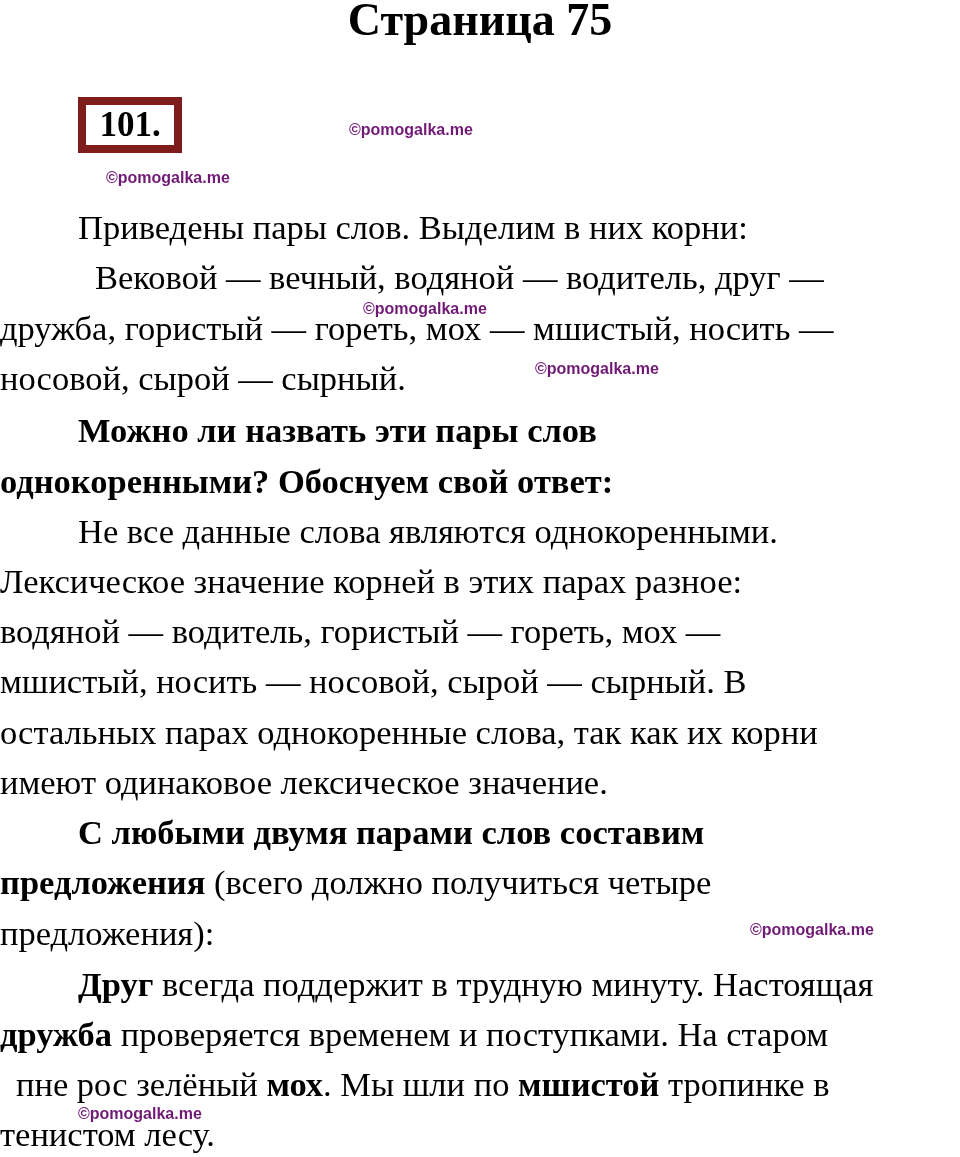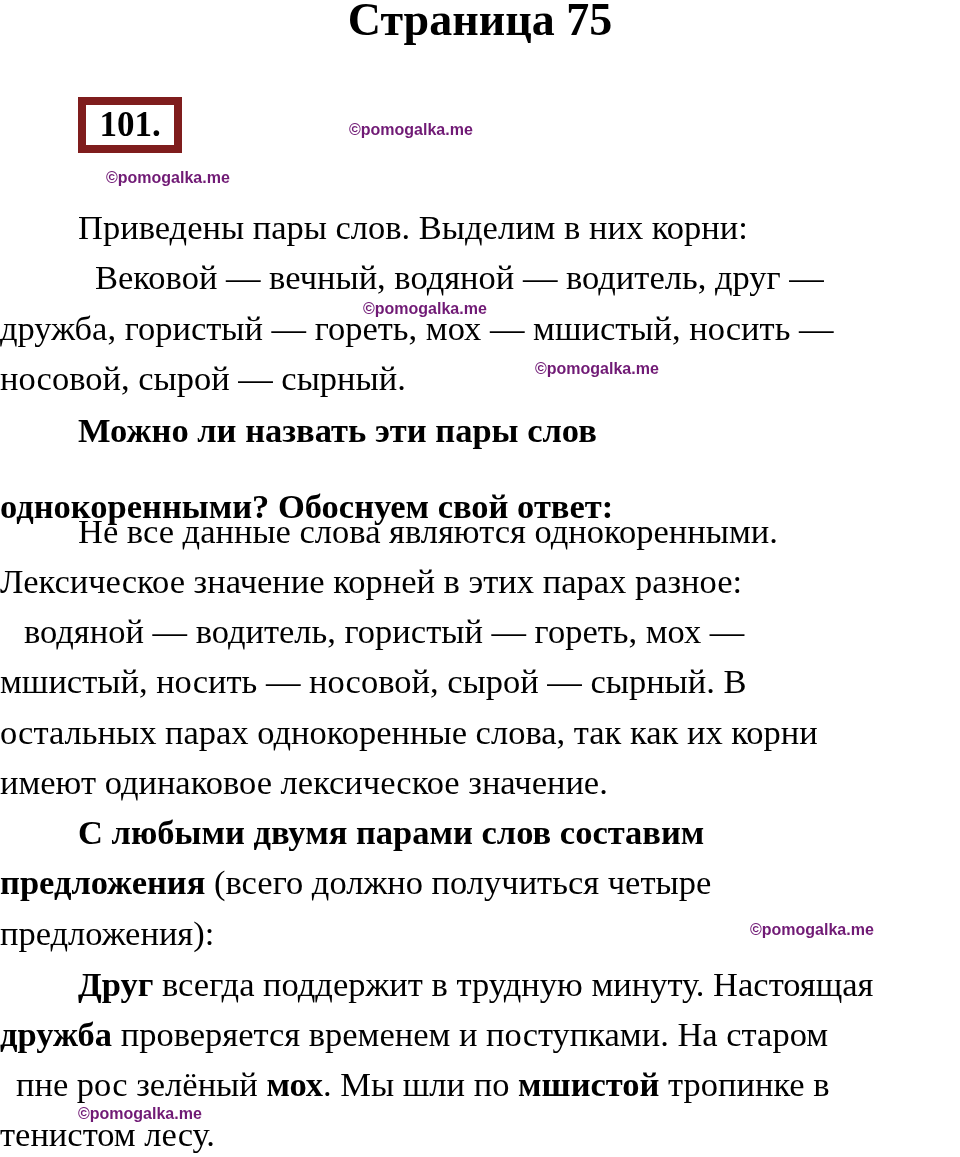--- a/index.html
+++ b/index.html
@@ -75,25 +75,25 @@
 <div class="watermark" style="left:535px; top:360px;">©pomogalka.me</div>
 <div class="watermark" style="left:750px; top:921px;">©pomogalka.me</div>
 <div class="watermark" style="left:78px; top:1105px;">©pomogalka.me</div>
 
 <div class="line indent" style="top:207px;">Приведены пары слов. Выделим в них корни:</div>
 <div class="line indent" style="top:257px;margin-left:17px;">Вековой — вечный, водяной — водитель, друг —</div>
 <div class="line" style="top:308px;">дружба, гористый — гореть, мох — мшистый, носить —</div>
 <div class="line" style="top:358px;">носовой, сырой — сырный.</div>
 
 <div class="line indent bold" style="top:410px;">Можно ли назвать эти пары слов</div>
-<div class="line bold" style="top:486px;">однокоренными? Обоснуем свой ответ:</div>
+<div class="line bold" style="top:461px;">однокоренными? Обоснуем свой ответ:</div>
 
 <div class="line indent" style="top:511px;">Не все данные слова являются однокоренными.</div>
 <div class="line" style="top:561px;">Лексическое значение корней в этих парах разное:</div>
-<div class="line" style="top:611px;padding-left:24px;">водяной — водитель, гористый — гореть, мох —</div>
+<div class="line" style="top:611px;">водяной — водитель, гористый — гореть, мох —</div>
 <div class="line" style="top:661px;">мшистый, носить — носовой, сырой — сырный. В</div>
 <div class="line" style="top:712px;">остальных парах однокоренные слова, так как их корни</div>
 <div class="line" style="top:762px;">имеют одинаковое лексическое значение.</div>
 
 <div class="line indent bold" style="top:812px;">С любыми двумя парами слов составим</div>
 <div class="line" style="top:862px;">
   <span class="bold">предложения</span><span> (всего должно получиться четыре</span>
 </div>
 <div class="line" style="top:913px;">предложения):</div>
 

